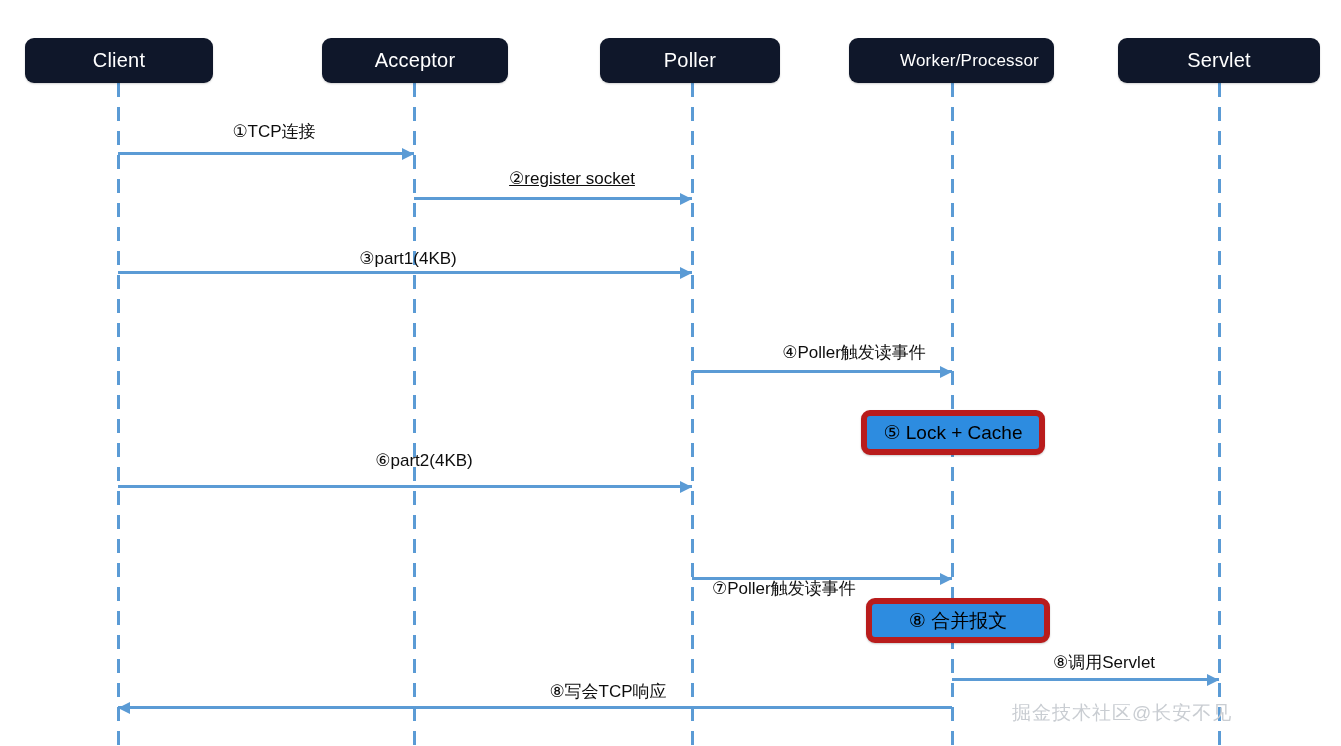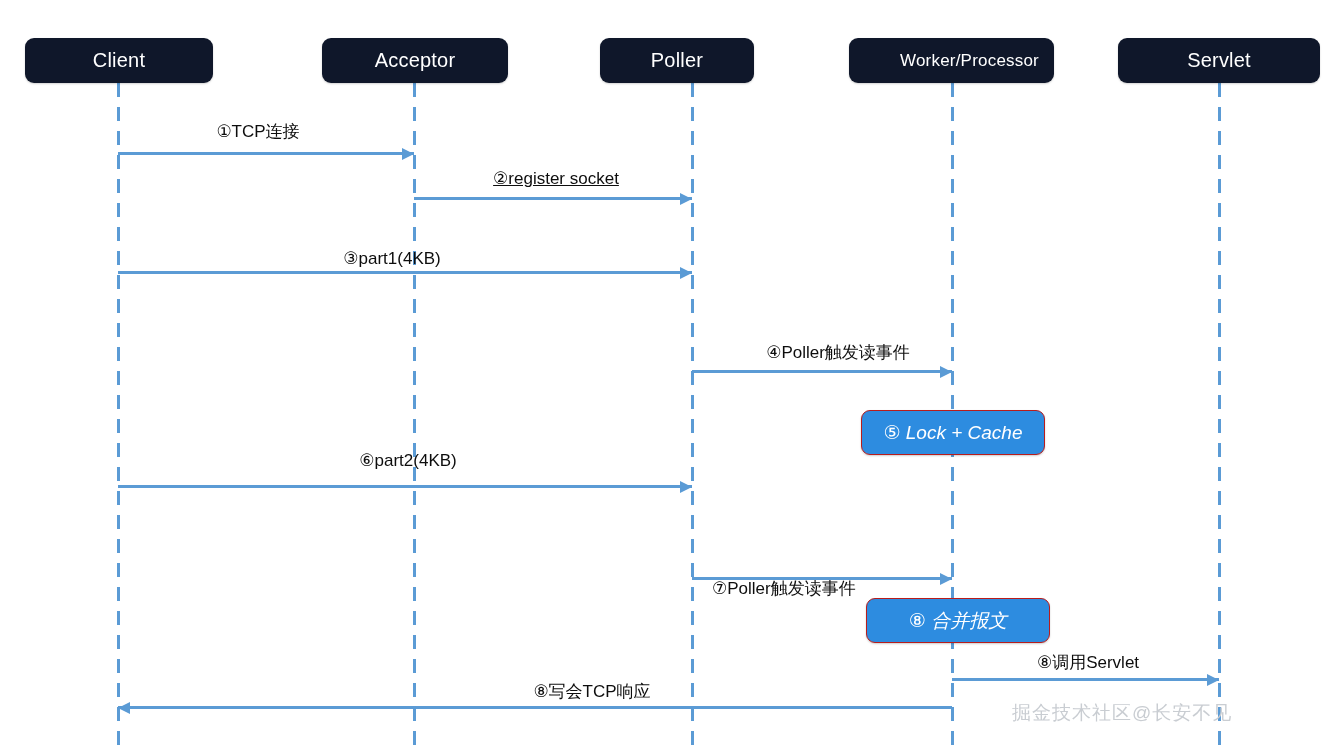--- a/index.html
+++ b/index.html
@@ -72,37 +72,37 @@
   }
   .msg-label {
     position: absolute;
     font-size: 17px;
     color: #0d0d0d;
     white-space: nowrap;
     font-family: "Liberation Sans", "DejaVu Sans", sans-serif;
   }
   .msg-label.center {
     transform: translateX(-50%);
+    margin-left: 16px;
   }
   
   .action-box {
     position: absolute;
     height: 45px;
     border-radius: 9px;
     background: #2d8ce0;
-    border: 1px solid #b91c1c;
-    color: #ffffff;
+    border: 6px solid #b91c1c;
+    color: #000000;
     display: flex;
     align-items: center;
     justify-content: center;
     font-size: 19px;
     white-space: nowrap;
     box-sizing: border-box;
     box-shadow: 0 1px 2px rgba(0,0,0,0.2);
-    font-style: italic;
   }
   
   .watermark {
     position: absolute;
     font-size: 19px;
     color: #c9cdd2;
     white-space: nowrap;
     letter-spacing: 1px;
   }
 </style>
@@ -143,21 +143,21 @@
       <div class="arrowhead left" style="top: 701.5px; left: 118px;"></div>
       <div class="msg-label center" style="left: 592px; top: 680px;">⑧写会TCP响应</div>
     </div>
   <div id="participants-layer">
       <div class="participant" style="left: 25px; top: 38px; width: 188px;">
         <span>Client</span>
       </div>
       <div class="participant" style="left: 322px; top: 38px; width: 186px;">
         <span>Acceptor</span>
       </div>
-      <div class="participant" style="left: 600px; top: 38px; width: 154px;">
+      <div class="participant" style="left: 600px; top: 38px; width: 180px;">
         <span>Poller</span>
       </div>
       <div class="participant small" style="left: 849px; top: 38px; width: 205px;">
         <span>Worker/Processor</span>
       </div>
       <div class="participant" style="left: 1118px; top: 38px; width: 202px;">
         <span>Servlet</span>
       </div>
     </div>
   <div id="action-boxes-layer">

